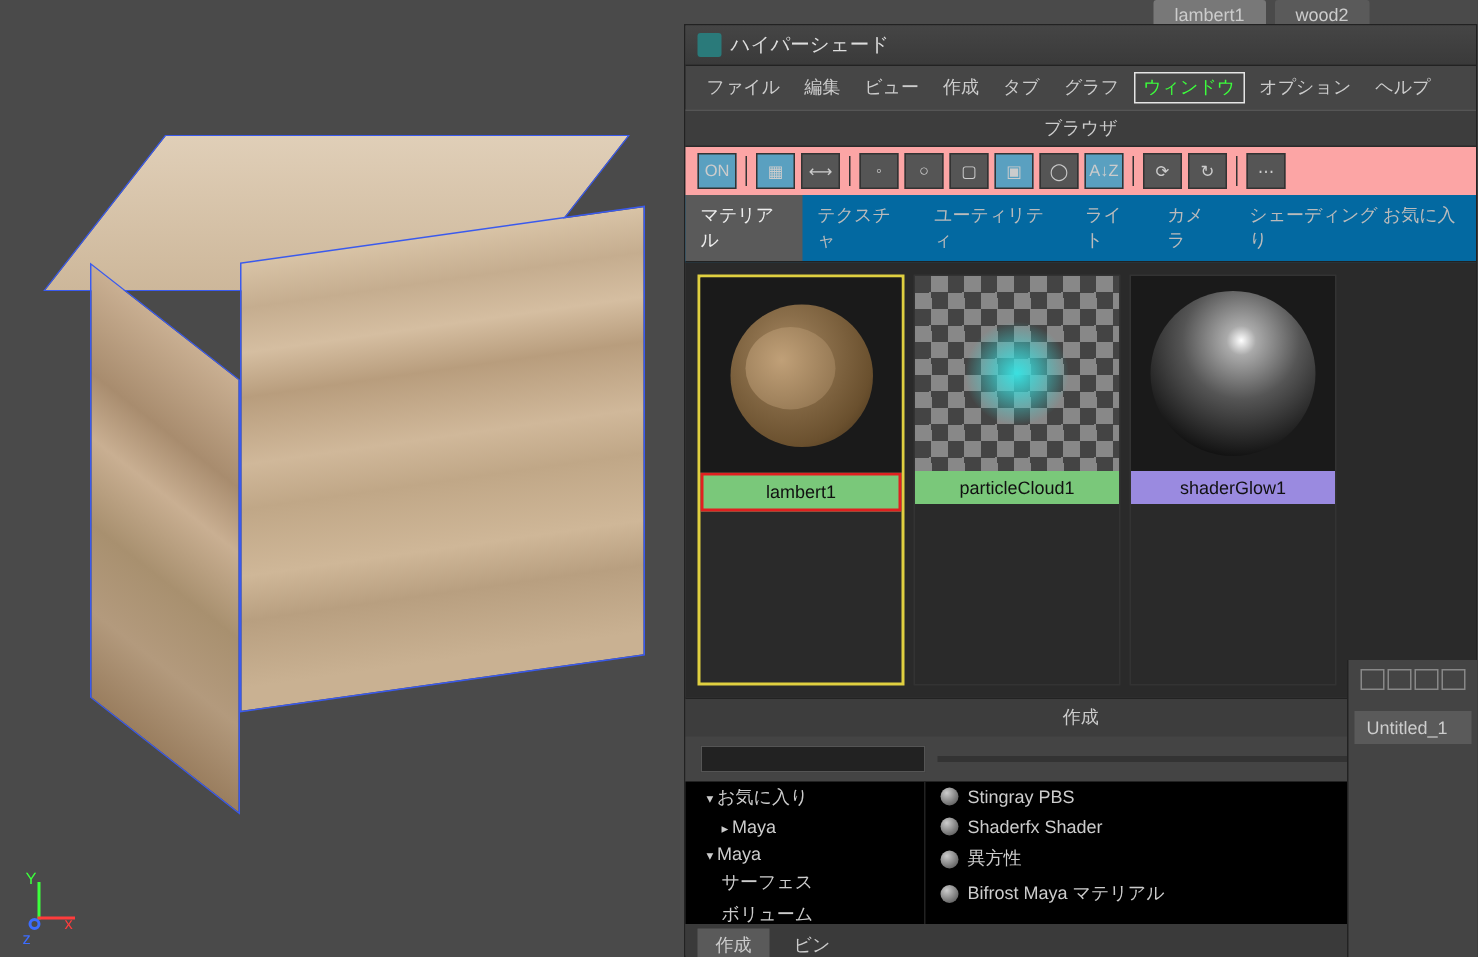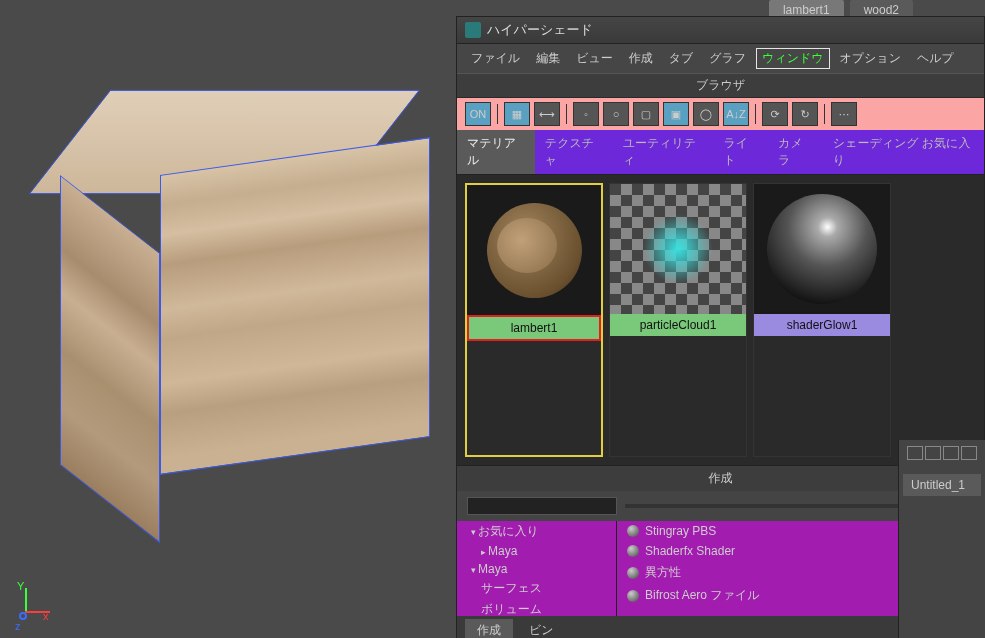--- a/index.html
+++ b/index.html
@@ -55,21 +55,21 @@
 .menu-item { padding: 2px 6px; cursor: pointer; }
 .menu-item.highlight { border: 1px solid #e5e5e5; color: #3cff3c; padding: 1px 5px; }
 
 .section-label { background: #3d3d3d; color: #ccc; font-size: 12px; text-align: center; padding: 3px; border-top: 1px solid #555; border-bottom: 1px solid #2a2a2a; }
 
 .toolbar { display: flex; align-items: center; gap: 4px; padding: 4px 8px; background: #fca5a5; }
 .tool-btn { width: 26px; height: 24px; background: #555; border: 1px solid #333; display: flex; align-items: center; justify-content: center; color: #ccc; font-size: 11px; cursor: pointer; }
 .tool-btn.active { background: #5aa0c0; }
 .tool-sep { width: 1px; height: 20px; background: #333; margin: 0 2px; }
 
-.tabs { display: flex; background: #6d28d9; border-bottom: 1px solid #222; font-size: 12px; }
+.tabs { display: flex; background: #0369a1; border-bottom: 1px solid #222; font-size: 12px; }
 .tab { padding: 5px 10px; color: #bbb; cursor: pointer; }
 .tab.active { background: #5a5a5a; color: #eee; }
 
 .material-grid { background: #2a2a2a; padding: 8px; display: flex; gap: 6px; flex: 0 0 auto; min-height: 290px; }
 .mat-card { width: 138px; border: 1px solid #333; }
 .mat-card.selected { border: 2px solid #e0d040; }
 .mat-card.highlighted .mat-label { border: 2px solid #e02020; }
 .mat-preview { width: 100%; height: 130px; background: #1a1a1a; position: relative; display: flex; align-items: center; justify-content: center; }
 .mat-label { text-align: center; font-size: 12px; padding: 4px; color: #111; }
 .mat-label.green { background: #7ac87a; }
@@ -84,21 +84,21 @@
 
 .create-panel { border-top: 1px solid #222; }
 .create-header { font-size: 12px; color: #ccc; text-align: center; padding: 4px; background: #3d3d3d; position: relative; }
 .panel-controls { position: absolute; right: 6px; top: 3px; display: flex; gap: 6px; font-size: 11px; color: #aaa; }
 
 .search-row { padding: 6px 10px; display: flex; align-items: center; gap: 8px; background: #444; }
 .search-input { flex: 0 0 150px; height: 18px; background: #222; border: 1px solid #555; }
 .slider-track { flex: 1; height: 4px; background: #333; position: relative; }
 .slider-thumb { position: absolute; right: 30px; top: -5px; width: 10px; height: 14px; background: #aaa; border-radius: 2px; }
 
-.lower-columns { display: flex; background: #a21caf; height: 95px; }
+.lower-columns { display: flex; background: #000000; height: 95px; }
 .tree-col { width: 160px; border-right: 1px solid #222; font-size: 12px; color: #ccc; overflow: hidden; }
 .tree-item { padding: 2px 14px; cursor: pointer; }
 .tree-item.expand::before { content: '▾ '; font-size: 9px; }
 .tree-item.collapse::before { content: '▸ '; font-size: 9px; }
 .tree-sub { padding-left: 24px; }
 
 .shader-col { flex: 1; font-size: 12px; color: #ccc; }
 .shader-item { padding: 3px 10px; display: flex; align-items: center; gap: 6px; cursor: pointer; }
 .shader-ball { width: 12px; height: 12px; border-radius: 50%; background: radial-gradient(circle at 35% 30%, #ccc, #444); }
 
@@ -239,21 +239,21 @@
         <div class="shader-item">
           <div class="shader-ball"></div>
           <span>Shaderfx Shader</span>
         </div>
         <div class="shader-item">
           <div class="shader-ball"></div>
           <span>異方性</span>
         </div>
         <div class="shader-item">
           <div class="shader-ball"></div>
-          <span>Bifrost Aero ファイル</span>
+          <span>Bifrost Maya マテリアル</span>
         </div>
       </div>
     </div>
     <div class="bottom-tabs-row">
       <div class="bot-tab active">作成</div>
       <div class="bot-tab">ビン</div>
     </div>
   </div>
 </div>
 

